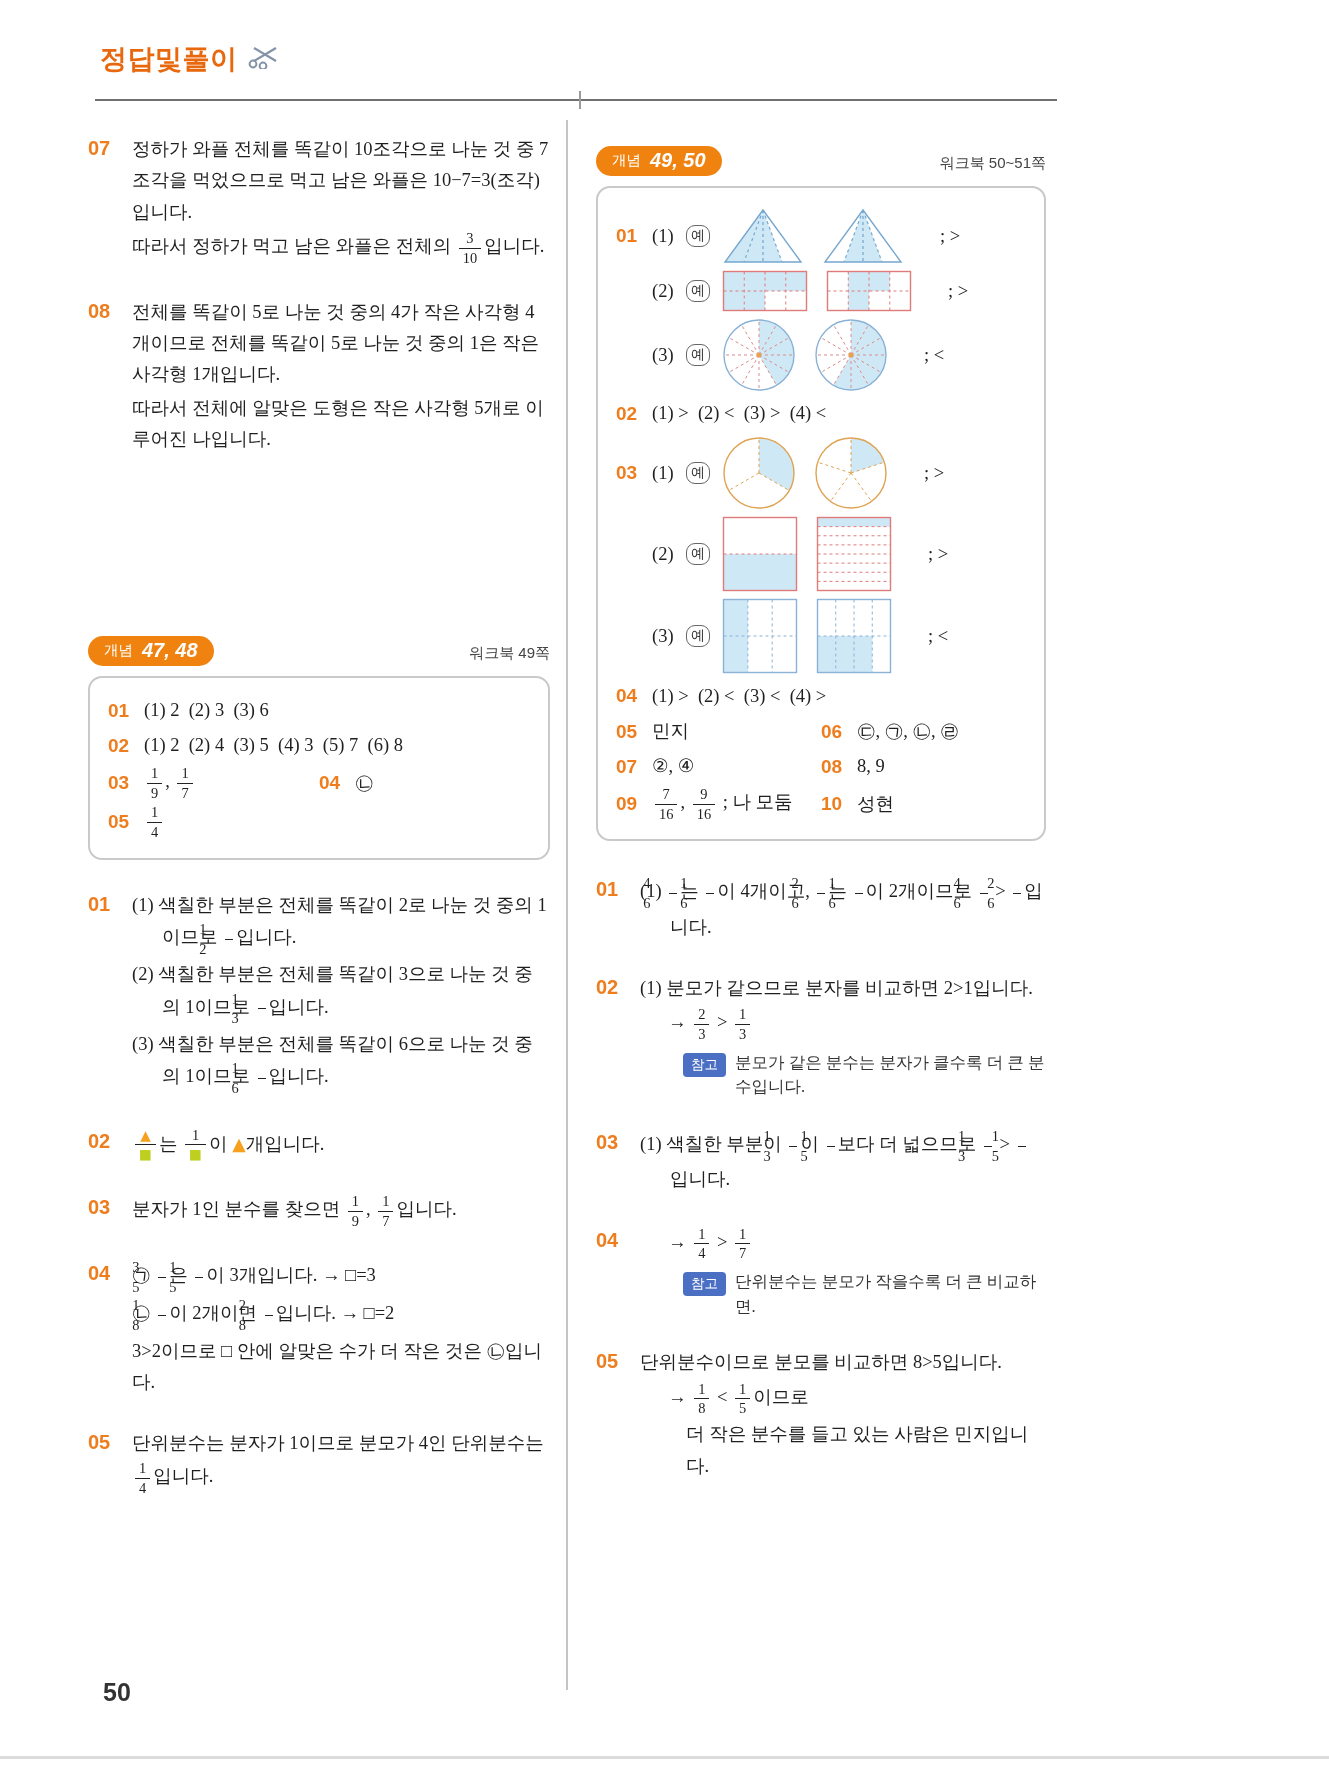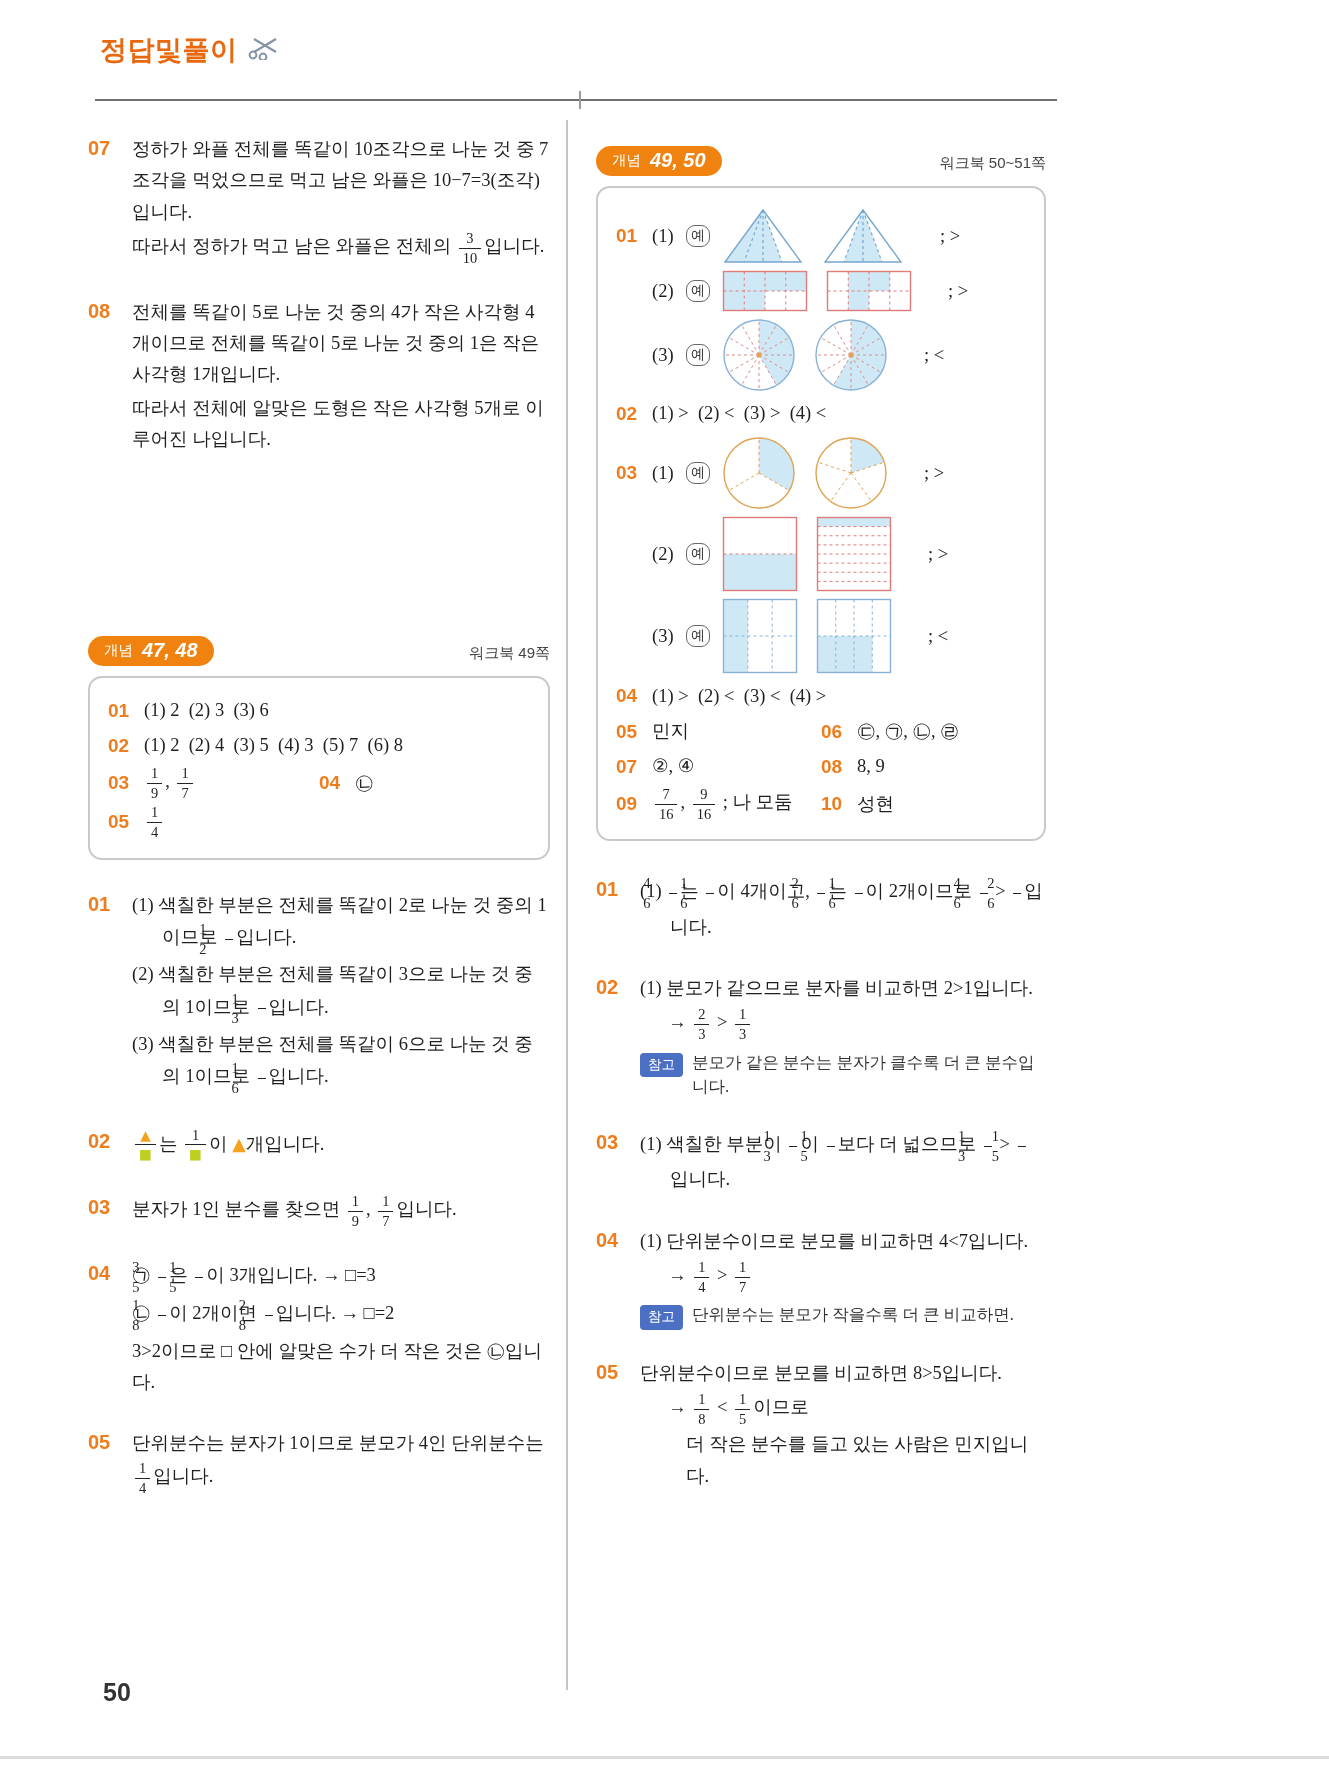--- a/index.html
+++ b/index.html
@@ -1,21 +1,21 @@
 <!DOCTYPE html>
 <html><head>
 <meta charset="utf-8">
 <style>
   html,body{margin:0;padding:0;}
   body{width:1329px;height:1772px;background:#ffffff;color:#1f1f1f;
        font-family:"Liberation Serif","DejaVu Serif",serif;font-size:18.5px;}
   .page{position:relative;width:1329px;height:1772px;overflow:hidden;background:#fff;}
 
   
-  .hdr{position:absolute;top:32px;left:100px;display:flex;align-items:center;gap:10px;}
+  .hdr{position:absolute;top:41px;left:100px;display:flex;align-items:center;gap:10px;}
   .hdr-title{font-family:"Liberation Sans","DejaVu Sans",sans-serif;font-weight:700;
              font-size:27px;color:#e8680e;letter-spacing:.5px;}
   .rule{position:absolute;top:99px;left:95px;width:962px;height:2px;background:#6f6f6f;}
   .rule-tick{position:absolute;left:484px;top:-8px;width:2px;height:18px;background:#9a9a9a;}
 
   
   .cols{position:absolute;top:120px;left:88px;width:958px;display:flex;align-items:stretch;}
   .col-left{width:462px;flex:none;padding-top:12px;}
   .divider{width:2px;background:#c4c4c4;margin-left:16px;flex:none;height:1570px;}
   .col-right{flex:1;padding-left:28px;padding-top:26px;}
@@ -51,21 +51,21 @@
   .sol-num{font-family:"Liberation Sans","DejaVu Sans",sans-serif;font-weight:700;color:#ee7d1d;
            font-size:20px;width:44px;flex:none;line-height:1.6;}
   .sol-body{flex:1;line-height:1.7;}
   .para{margin:2px 0;}
   .para.hang{padding-left:30px;text-indent:-30px;}
   .para.ind{margin-left:28px;}
   .para.ind2{margin-left:46px;}
 
   .note{display:flex;align-items:flex-start;gap:9px;font-size:16.5px;color:#333;margin-top:8px;line-height:1.5;}
   .note-badge{background:#4a6fc3;color:#fff;font-family:"Liberation Sans","DejaVu Sans",sans-serif;
-              font-size:13.5px;padding:2px 8px;border-radius:4px;flex:none;margin-top:2px;}
+              font-size:13.5px;padding:2px 8px;border-radius:4px;flex:none;margin-top:2px;margin-left:43px;}
 
   
   .frac{display:inline-flex;flex-direction:column;align-items:center;vertical-align:middle;
         line-height:1.15;margin:0 3px;font-size:0.78em;}
   .fn{padding:0 4px 1px;}
   .fd{border-top:1.4px solid #222;padding:1px 4px 0;}
   .g-tri{color:#f6a11e;font-family:"DejaVu Sans",sans-serif;font-size:0.95em;}
   .g-sq{color:#bfcf20;font-family:"DejaVu Sans",sans-serif;font-size:0.95em;}
 
   
@@ -520,21 +520,20 @@
                 <span class="fd">3</span>
               </span> &gt; <span class="frac">
                 <span class="fn">1</span>
                 <span class="fd">5</span>
               </span>입니다.</p>
           </div>
         </div>
         <div class="sol">
           <span class="sol-num">04</span>
           <div class="sol-body">
-            <p class="para hang">(1) 단위분수이므로 분모를 비교하면 4&lt;7입니다.</p>
             <p class="para ind">→ <span class="frac">
                 <span class="fn">1</span>
                 <span class="fd">4</span>
               </span> &gt; <span class="frac">
                 <span class="fn">1</span>
                 <span class="fd">7</span>
               </span></p>
             <div class="note">
               <span class="note-badge">참고</span>
               <span class="note-text">단위분수는 분모가 작을수록 더 큰 비교하면.</span>

